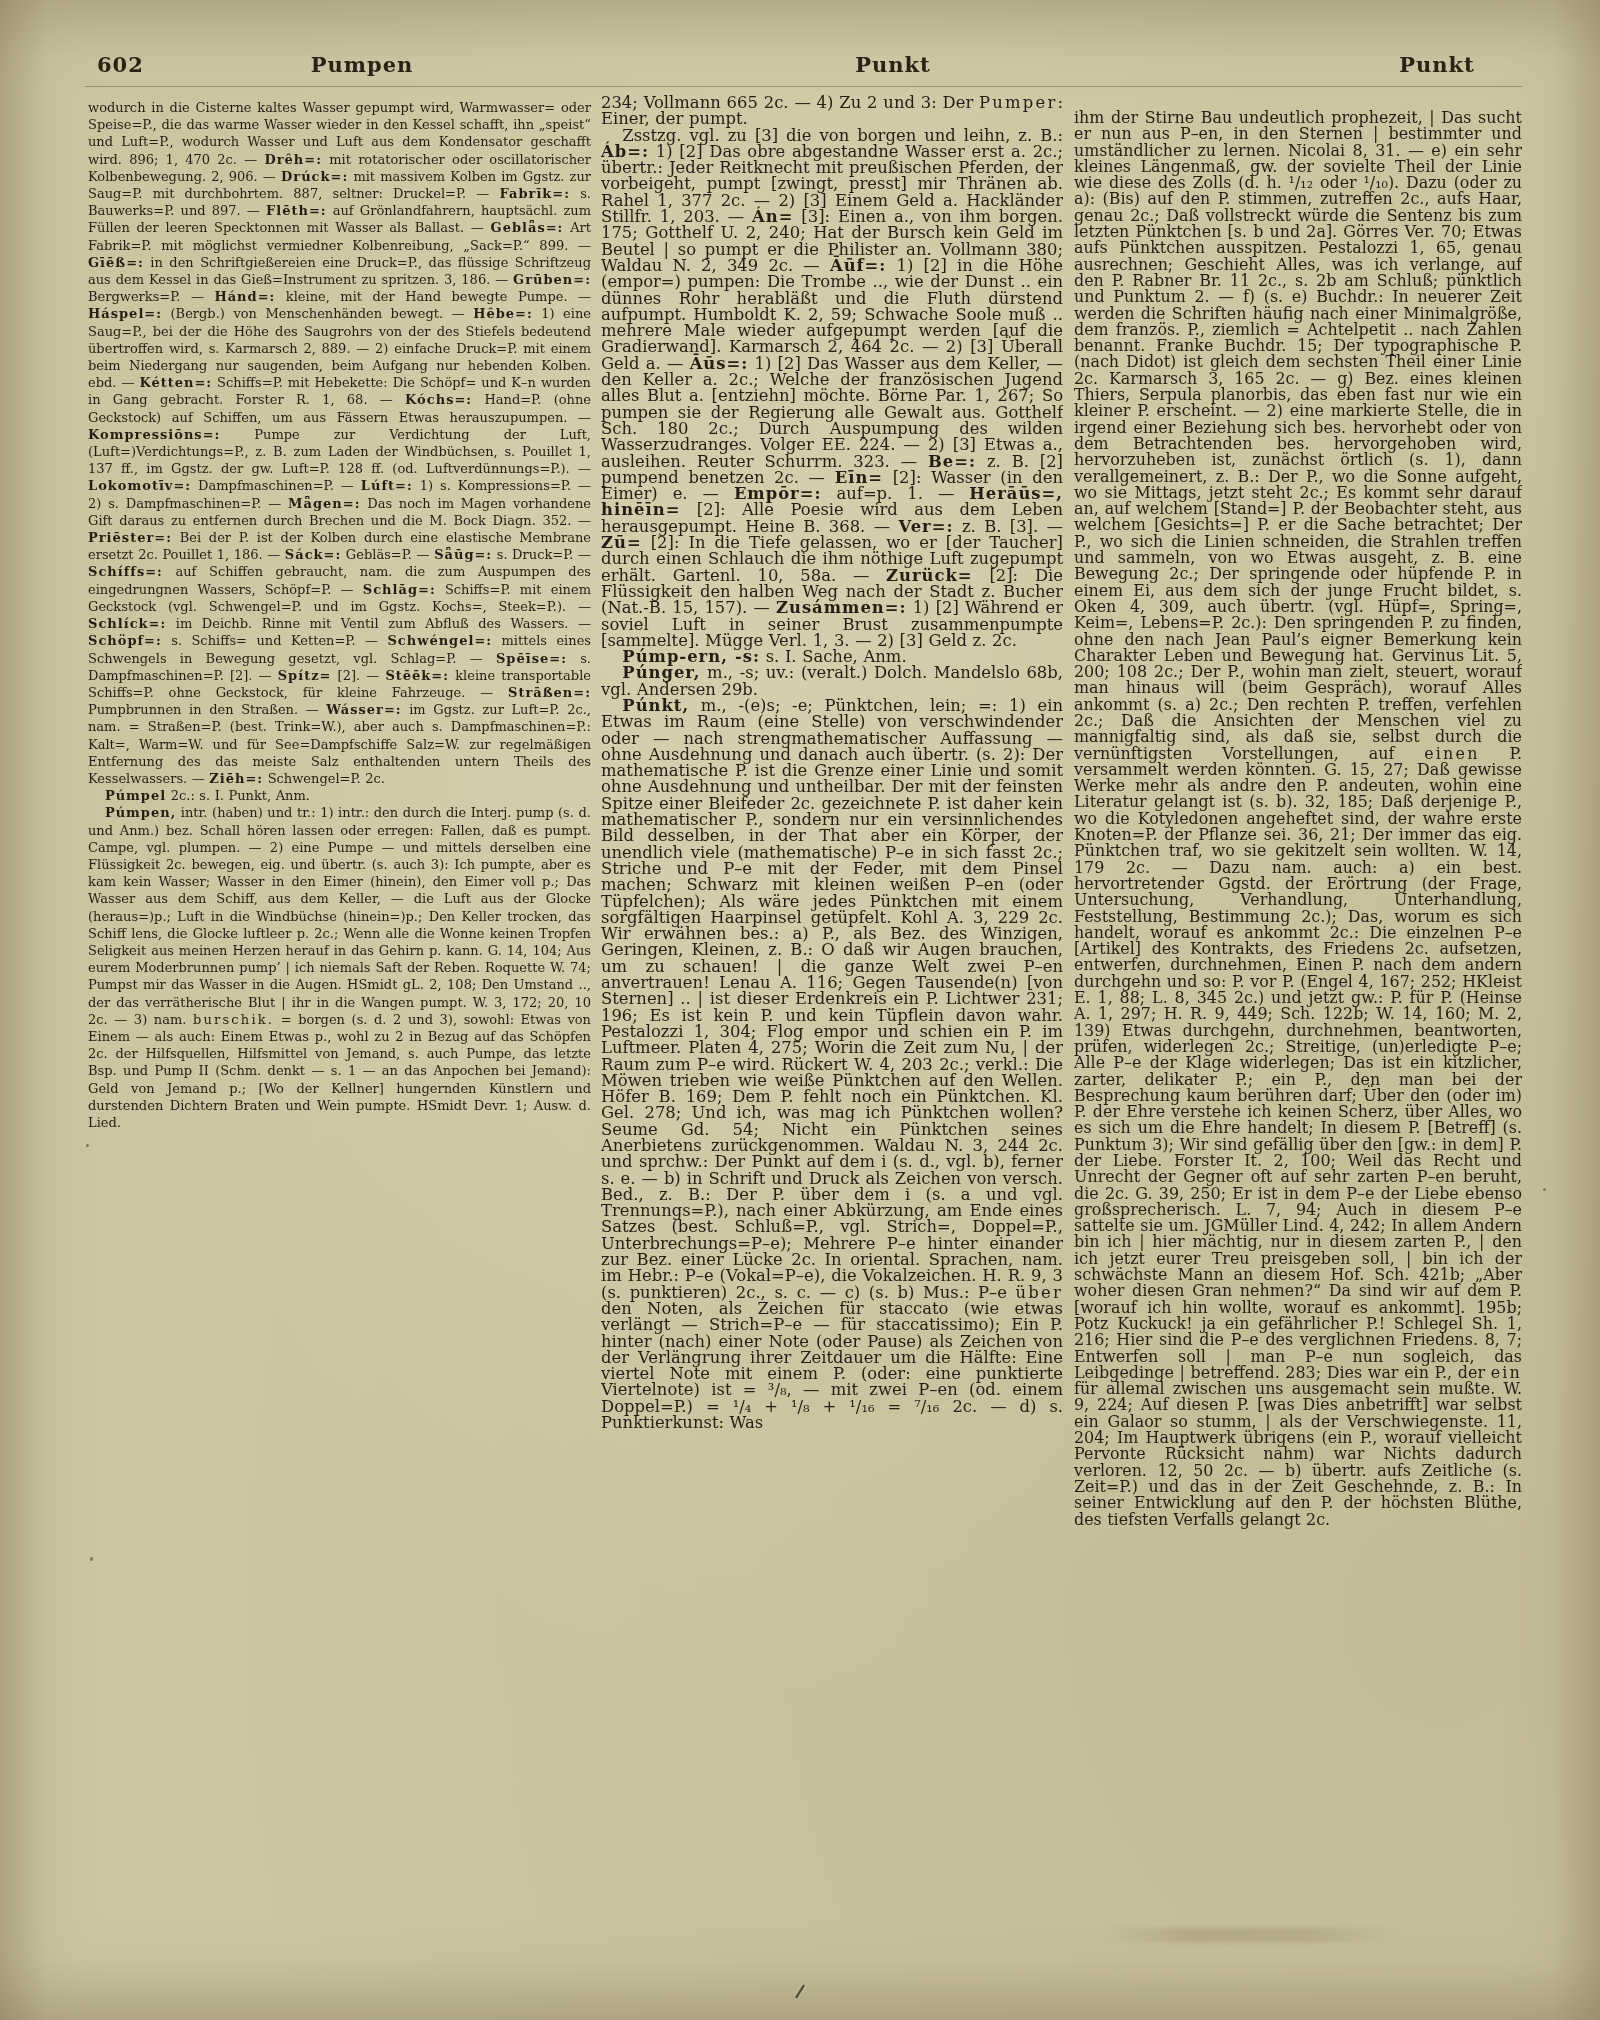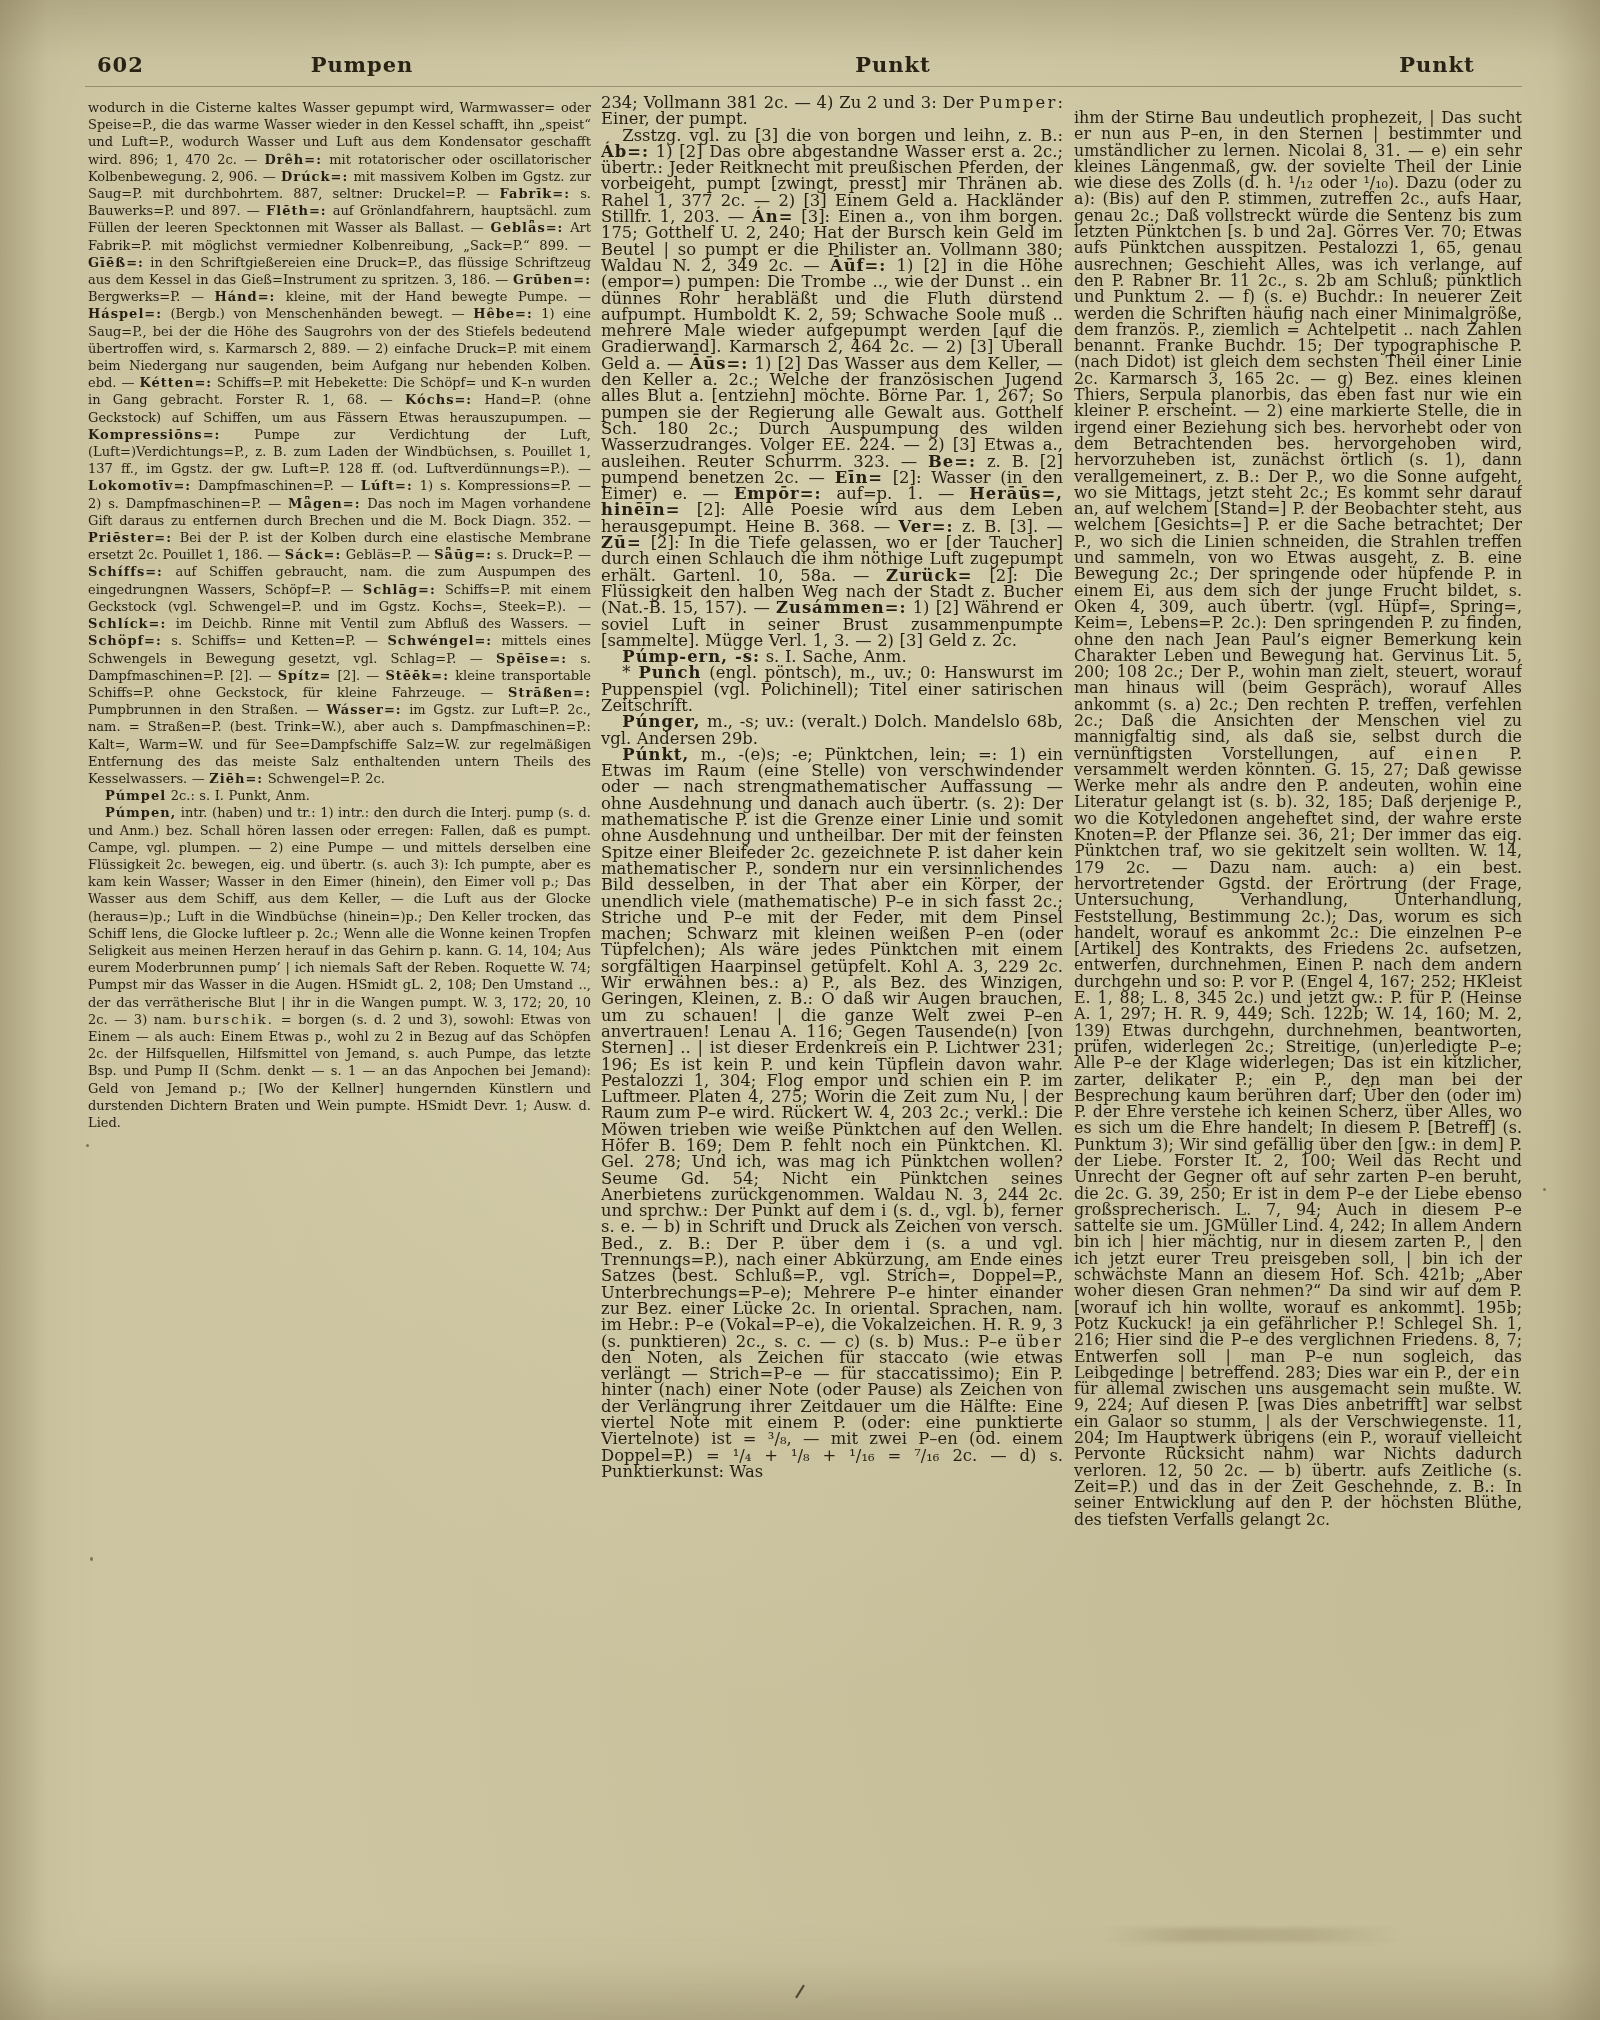--- a/index.html
+++ b/index.html
@@ -47,24 +47,23 @@
 <div class="hdr run-title" style="left:893px">Punkt</div>
 <div class="hdr run-title" style="left:1437px">Punkt</div>
 <div id="hdr-rule"></div>
 
 <div class="col" id="col1">
     <p><span>wodurch in die Cisterne kaltes Wasser gepumpt wird, Warmwasser= oder Speise=P., die das warme Wasser wieder in den Kessel schafft, ihn „speist“ und Luft=P., wodurch Wasser und Luft aus dem Kondensator geschafft wird. 896; 1, 470 2c. — </span><span class="b">Drêh=:</span><span> mit rotatorischer oder oscillatorischer Kolbenbewegung. 2, 906. — </span><span class="b">Drúck=:</span><span> mit massivem Kolben im Ggstz. zur Saug=P. mit durchbohrtem. 887, seltner: Druckel=P. — </span><span class="b">Fabrīk=:</span><span> s. Bauwerks=P. und 897. — </span><span class="b">Flēth=:</span><span> auf Grönlandfahrern, hauptsächl. zum Füllen der leeren Specktonnen mit Wasser als Ballast. — </span><span class="b">Geblǟs=:</span><span> Art Fabrik=P. mit möglichst vermiedner Kolbenreibung, „Sack=P.“ 899. — </span><span class="b">Gīēß=:</span><span> in den Schriftgießereien eine Druck=P., das flüssige Schriftzeug aus dem Kessel in das Gieß=Instrument zu spritzen. 3, 186. — </span><span class="b">Grūben=:</span><span> Bergwerks=P. — </span><span class="b">Hánd=:</span><span> kleine, mit der Hand bewegte Pumpe. — </span><span class="b">Háspel=:</span><span> (Bergb.) von Menschenhänden bewegt. — </span><span class="b">Hêbe=:</span><span> 1) eine Saug=P., bei der die Höhe des Saugrohrs von der des Stiefels bedeutend übertroffen wird, s. Karmarsch 2, 889. — 2) einfache Druck=P. mit einem beim Niedergang nur saugenden, beim Aufgang nur hebenden Kolben. ebd. — </span><span class="b">Kétten=:</span><span> Schiffs=P. mit Hebekette: Die Schöpf= und K–n wurden in Gang gebracht. Forster R. 1, 68. — </span><span class="b">Kóchs=:</span><span> Hand=P. (ohne Geckstock) auf Schiffen, um aus Fässern Etwas herauszupumpen. — </span><span class="b">Kompressiōns=:</span><span> Pumpe zur Verdichtung der Luft, (Luft=)Verdichtungs=P., z. B. zum Laden der Windbüchsen, s. Pouillet 1, 137 ff., im Ggstz. der gw. Luft=P. 128 ff. (od. Luftverdünnungs=P.). — </span><span class="b">Lokomotīv=:</span><span> Dampfmaschinen=P. — </span><span class="b">Lúft=:</span><span> 1) s. Kompressions=P. — 2) s. Dampfmaschinen=P. — </span><span class="b">Mǟgen=:</span><span> Das noch im Magen vorhandene Gift daraus zu entfernen durch Brechen und die M. Bock Diagn. 352. — </span><span class="b">Priēster=:</span><span> Bei der P. ist der Kolben durch eine elastische Membrane ersetzt 2c. Pouillet 1, 186. — </span><span class="b">Sáck=:</span><span> Gebläs=P. — </span><span class="b">Sǟūg=:</span><span> s. Druck=P. — </span><span class="b">Schíffs=:</span><span> auf Schiffen gebraucht, nam. die zum Auspumpen des eingedrungnen Wassers, Schöpf=P. — </span><span class="b">Schlāg=:</span><span> Schiffs=P. mit einem Geckstock (vgl. Schwengel=P. und im Ggstz. Kochs=, Steek=P.). — </span><span class="b">Schlíck=:</span><span> im Deichb. Rinne mit Ventil zum Abfluß des Wassers. — </span><span class="b">Schöpf=:</span><span> s. Schiffs= und Ketten=P. — </span><span class="b">Schwéngel=:</span><span> mittels eines Schwengels in Bewegung gesetzt, vgl. Schlag=P. — </span><span class="b">Spēīse=:</span><span> s. Dampfmaschinen=P. [2]. — </span><span class="b">Spítz=</span><span> [2]. — </span><span class="b">Stēēk=:</span><span> kleine transportable Schiffs=P. ohne Geckstock, für kleine Fahrzeuge. — </span><span class="b">Strāßen=:</span><span> Pumpbrunnen in den Straßen. — </span><span class="b">Wásser=:</span><span> im Ggstz. zur Luft=P. 2c., nam. = Straßen=P. (best. Trink=W.), aber auch s. Dampfmaschinen=P.: Kalt=, Warm=W. und für See=Dampfschiffe Salz=W. zur regelmäßigen Entfernung des das meiste Salz enthaltenden untern Theils des Kesselwassers. — </span><span class="b">Ziēh=:</span><span> Schwengel=P. 2c.</span></p>
     <p class="ind"><span class="b">Púmpel</span><span> 2c.: s. I. Punkt, Anm.</span></p>
     <p class="ind"><span class="b">Púmpen,</span><span> intr. (haben) und tr.: 1) intr.: den durch die Interj. pump (s. d. und Anm.) bez. Schall hören lassen oder erregen: Fallen, daß es pumpt. Campe, vgl. plumpen. — 2) eine Pumpe — und mittels derselben eine Flüssigkeit 2c. bewegen, eig. und übertr. (s. auch 3): Ich pumpte, aber es kam kein Wasser; Wasser in den Eimer (hinein), den Eimer voll p.; Das Wasser aus dem Schiff, aus dem Keller, — die Luft aus der Glocke (heraus=)p.; Luft in die Windbüchse (hinein=)p.; Den Keller trocken, das Schiff lens, die Glocke luftleer p. 2c.; Wenn alle die Wonne keinen Tropfen Seligkeit aus meinen Herzen herauf in das Gehirn p. kann. G. 14, 104; Aus eurem Moderbrunnen pump’ | ich niemals Saft der Reben. Roquette W. 74; Pumpst mir das Wasser in die Augen. HSmidt gL. 2, 108; Den Umstand .., der das verrätherische Blut | ihr in die Wangen pumpt. W. 3, 172; 20, 10 2c. — 3) nam. </span><span class="s">burschik.</span><span> = borgen (s. d. 2 und 3), sowohl: Etwas von Einem — als auch: Einem Etwas p., wohl zu 2 in Bezug auf das Schöpfen 2c. der Hilfsquellen, Hilfsmittel von Jemand, s. auch Pumpe, das letzte Bsp. und Pump II (Schm. denkt — s. 1 — an das Anpochen bei Jemand): Geld von Jemand p.; [Wo der Kellner] hungernden Künstlern und durstenden Dichtern Braten und Wein pumpte. HSmidt Devr. 1; Ausw. d. Lied.</span></p>
   </div>
 <div class="col" id="col2">
-    <p><span>234; Vollmann 381 2c. — 4) Zu 2 und 3: Der </span><span class="s">Pumper</span><span>: Einer, der pumpt.</span></p>
+    <p><span>234; Vollmann 665 2c. — 4) Zu 2 und 3: Der </span><span class="s">Pumper</span><span>: Einer, der pumpt.</span></p>
     <p class="ind"><span>Zsstzg. vgl. zu [3] die von borgen und leihn, z. B.: </span><span class="b">Áb=:</span><span> 1) [2] Das obre abgestandne Wasser erst a. 2c.; übertr.: Jeder Reitknecht mit preußischen Pferden, der vorbeigeht, pumpt [zwingt, presst] mir Thränen ab. Rahel 1, 377 2c. — 2) [3] Einem Geld a. Hackländer Stillfr. 1, 203. — </span><span class="b">Án=</span><span> [3]: Einen a., von ihm borgen. 175; Gotthelf U. 2, 240; Hat der Bursch kein Geld im Beutel | so pumpt er die Philister an. Vollmann 380; Waldau N. 2, 349 2c. — </span><span class="b">Āūf=:</span><span> 1) [2] in die Höhe (empor=) pumpen: Die Trombe .., wie der Dunst .. ein dünnes Rohr herabläßt und die Fluth dürstend aufpumpt. Humboldt K. 2, 59; Schwache Soole muß .. mehrere Male wieder aufgepumpt werden [auf die Gradierwand]. Karmarsch 2, 464 2c. — 2) [3] Überall Geld a. — </span><span class="b">Āūs=:</span><span> 1) [2] Das Wasser aus dem Keller, — den Keller a. 2c.; Welche der französischen Jugend alles Blut a. [entziehn] möchte. Börne Par. 1, 267; So pumpen sie der Regierung alle Gewalt aus. Gotthelf Sch. 180 2c.; Durch Auspumpung des wilden Wasserzudranges. Volger EE. 224. — 2) [3] Etwas a., ausleihen. Reuter Schurrm. 323. — </span><span class="b">Be=:</span><span> z. B. [2] pumpend benetzen 2c. — </span><span class="b">Eīn=</span><span> [2]: Wasser (in den Eimer) e. — </span><span class="b">Empōr=:</span><span> auf=p. 1. — </span><span class="b">Herāūs=, hinēīn=</span><span> [2]: Alle Poesie wird aus dem Leben herausgepumpt. Heine B. 368. — </span><span class="b">Ver=:</span><span> z. B. [3]. — </span><span class="b">Zū=</span><span> [2]: In die Tiefe gelassen, wo er [der Taucher] durch einen Schlauch die ihm nöthige Luft zugepumpt erhält. Gartenl. 10, 58a. — </span><span class="b">Zurück=</span><span> [2]: Die Flüssigkeit den halben Weg nach der Stadt z. Bucher (Nat.-B. 15, 157). — </span><span class="b">Zusámmen=:</span><span> 1) [2] Während er soviel Luft in seiner Brust zusammenpumpte [sammelte]. Mügge Verl. 1, 3. — 2) [3] Geld z. 2c.</span></p>
     <p class="ind"><span class="b">Púmp-ern, -s:</span><span> s. I. Sache, Anm.</span></p>
-    <p class="ind"><span>* </span><span class="b">Punch</span><span> (engl. pöntsch), m., uv.; 0: Hanswurst im Puppenspiel (vgl. Polichinell); Titel einer satirischen Zeitschrift.</span></p>
     <p class="ind"><span class="b">Púnger,</span><span> m., -s; uv.: (veralt.) Dolch. Mandelslo 68b, vgl. Andersen 29b.</span></p>
     <p class="ind"><span class="b">Púnkt,</span><span> m., -(e)s; -e; Pünktchen, lein; =: 1) ein Etwas im Raum (eine Stelle) von verschwindender oder — nach strengmathematischer Auffassung — ohne Ausdehnung und danach auch übertr. (s. 2): Der mathematische P. ist die Grenze einer Linie und somit ohne Ausdehnung und untheilbar. Der mit der feinsten Spitze einer Bleifeder 2c. gezeichnete P. ist daher kein mathematischer P., sondern nur ein versinnlichendes Bild desselben, in der That aber ein Körper, der unendlich viele (mathematische) P–e in sich fasst 2c.; Striche und P–e mit der Feder, mit dem Pinsel machen; Schwarz mit kleinen weißen P–en (oder Tüpfelchen); Als wäre jedes Pünktchen mit einem sorgfältigen Haarpinsel getüpfelt. Kohl A. 3, 229 2c. Wir erwähnen bes.: a) P., als Bez. des Winzigen, Geringen, Kleinen, z. B.: O daß wir Augen brauchen, um zu schauen! | die ganze Welt zwei P–en anvertrauen! Lenau A. 116; Gegen Tausende(n) [von Sternen] .. | ist dieser Erdenkreis ein P. Lichtwer 231; 196; Es ist kein P. und kein Tüpflein davon wahr. Pestalozzi 1, 304; Flog empor und schien ein P. im Luftmeer. Platen 4, 275; Worin die Zeit zum Nu, | der Raum zum P–e wird. Rückert W. 4, 203 2c.; verkl.: Die Möwen trieben wie weiße Pünktchen auf den Wellen. Höfer B. 169; Dem P. fehlt noch ein Pünktchen. Kl. Gel. 278; Und ich, was mag ich Pünktchen wollen? Seume Gd. 54; Nicht ein Pünktchen seines Anerbietens zurückgenommen. Waldau N. 3, 244 2c. und sprchw.: Der Punkt auf dem i (s. d., vgl. b), ferner s. e. — b) in Schrift und Druck als Zeichen von versch. Bed., z. B.: Der P. über dem i (s. a und vgl. Trennungs=P.), nach einer Abkürzung, am Ende eines Satzes (best. Schluß=P., vgl. Strich=, Doppel=P., Unterbrechungs=P–e); Mehrere P–e hinter einander zur Bez. einer Lücke 2c. In oriental. Sprachen, nam. im Hebr.: P–e (Vokal=P–e), die Vokalzeichen. H. R. 9, 3 (s. punktieren) 2c., s. c. — c) (s. b) Mus.: P–e </span><span class="s">über</span><span> den Noten, als Zeichen für staccato (wie etwas verlängt — Strich=P–e — für staccatissimo); Ein P. hinter (nach) einer Note (oder Pause) als Zeichen von der Verlängrung ihrer Zeitdauer um die Hälfte: Eine viertel Note mit einem P. (oder: eine punktierte Viertelnote) ist = ³/₈, — mit zwei P–en (od. einem Doppel=P.) = ¹/₄ + ¹/₈ + ¹/₁₆ = ⁷/₁₆ 2c. — d) s. Punktierkunst: Was</span></p>
   </div>
 <div class="col" id="col3">
     <p><span>ihm der Stirne Bau undeutlich prophezeit, | Das sucht er nun aus P–en, in den Sternen | bestimmter und umständlicher zu lernen. Nicolai 8, 31. — e) ein sehr kleines Längenmaß, gw. der sovielte Theil der Linie wie diese des Zolls (d. h. ¹/₁₂ oder ¹/₁₀). Dazu (oder zu a): (Bis) auf den P. stimmen, zutreffen 2c., aufs Haar, genau 2c.; Daß vollstreckt würde die Sentenz bis zum letzten Pünktchen [s. b und 2a]. Görres Ver. 70; Etwas aufs Pünktchen ausspitzen. Pestalozzi 1, 65, genau ausrechnen; Geschieht Alles, was ich verlange, auf den P. Rabner Br. 11 2c., s. 2b am Schluß; pünktlich und Punktum 2. — f) (s. e) Buchdr.: In neuerer Zeit werden die Schriften häufig nach einer Minimalgröße, dem französ. P., ziemlich = Achtelpetit .. nach Zahlen benannt. Franke Buchdr. 15; Der typographische P. (nach Didot) ist gleich dem sechsten Theil einer Linie 2c. Karmarsch 3, 165 2c. — g) Bez. eines kleinen Thiers, Serpula planorbis, das eben fast nur wie ein kleiner P. erscheint. — 2) eine markierte Stelle, die in irgend einer Beziehung sich bes. hervorhebt oder von dem Betrachtenden bes. hervorgehoben wird, hervorzuheben ist, zunächst örtlich (s. 1), dann verallgemeinert, z. B.: Der P., wo die Sonne aufgeht, wo sie Mittags, jetzt steht 2c.; Es kommt sehr darauf an, auf welchem [Stand=] P. der Beobachter steht, aus welchem [Gesichts=] P. er die Sache betrachtet; Der P., wo sich die Linien schneiden, die Strahlen treffen und sammeln, von wo Etwas ausgeht, z. B. eine Bewegung 2c.; Der springende oder hüpfende P. in einem Ei, aus dem sich der junge Frucht bildet, s. Oken 4, 309, auch übertr. (vgl. Hüpf=, Spring=, Keim=, Lebens=P. 2c.): Den springenden P. zu finden, ohne den nach Jean Paul’s eigner Bemerkung kein Charakter Leben und Bewegung hat. Gervinus Lit. 5, 200; 108 2c.; Der P., wohin man zielt, steuert, worauf man hinaus will (beim Gespräch), worauf Alles ankommt (s. a) 2c.; Den rechten P. treffen, verfehlen 2c.; Daß die Ansichten der Menschen viel zu mannigfaltig sind, als daß sie, selbst durch die vernünftigsten Vorstellungen, auf </span><span class="s">einen</span><span> P. versammelt werden könnten. G. 15, 27; Daß gewisse Werke mehr als andre den P. andeuten, wohin eine Literatur gelangt ist (s. b). 32, 185; Daß derjenige P., wo die Kotyledonen angeheftet sind, der wahre erste Knoten=P. der Pflanze sei. 36, 21; Der immer das eig. Pünktchen traf, wo sie gekitzelt sein wollten. W. 14, 179 2c. — Dazu nam. auch: a) ein best. hervortretender Ggstd. der Erörtrung (der Frage, Untersuchung, Verhandlung, Unterhandlung, Feststellung, Bestimmung 2c.); Das, worum es sich handelt, worauf es ankommt 2c.: Die einzelnen P–e [Artikel] des Kontrakts, des Friedens 2c. aufsetzen, entwerfen, durchnehmen, Einen P. nach dem andern durchgehn und so: P. vor P. (Engel 4, 167; 252; HKleist E. 1, 88; L. 8, 345 2c.) und jetzt gw.: P. für P. (Heinse A. 1, 297; H. R. 9, 449; Sch. 122b; W. 14, 160; M. 2, 139) Etwas durchgehn, durchnehmen, beantworten, prüfen, widerlegen 2c.; Streitige, (un)erledigte P–e; Alle P–e der Klage widerlegen; Das ist ein kitzlicher, zarter, delikater P.; ein P., den man bei der Besprechung kaum berühren darf; Über den (oder im) P. der Ehre verstehe ich keinen Scherz, über Alles, wo es sich um die Ehre handelt; In diesem P. [Betreff] (s. Punktum 3); Wir sind gefällig über den [gw.: in dem] P. der Liebe. Forster It. 2, 100; Weil das Recht und Unrecht der Gegner oft auf sehr zarten P–en beruht, die 2c. G. 39, 250; Er ist in dem P–e der Liebe ebenso großsprecherisch. L. 7, 94; Auch in diesem P–e sattelte sie um. JGMüller Lind. 4, 242; In allem Andern bin ich | hier mächtig, nur in diesem zarten P., | den ich jetzt eurer Treu preisgeben soll, | bin ich der schwächste Mann an diesem Hof. Sch. 421b; „Aber woher diesen Gran nehmen?“ Da sind wir auf dem P. [worauf ich hin wollte, worauf es ankommt]. 195b; Potz Kuckuck! ja ein gefährlicher P.! Schlegel Sh. 1, 216; Hier sind die P–e des verglichnen Friedens. 8, 7; Entwerfen soll | man P–e nun sogleich, das Leibgedinge | betreffend. 283; Dies war ein P., der </span><span class="s">ein</span><span> für allemal zwischen uns ausgemacht sein mußte. W. 9, 224; Auf diesen P. [was Dies anbetrifft] war selbst ein Galaor so stumm, | als der Verschwiegenste. 11, 204; Im Hauptwerk übrigens (ein P., worauf vielleicht Pervonte Rücksicht nahm) war Nichts dadurch verloren. 12, 50 2c. — b) übertr. aufs Zeitliche (s. Zeit=P.) und das in der Zeit Geschehnde, z. B.: In seiner Entwicklung auf den P. der höchsten Blüthe, des tiefsten Verfalls gelangt 2c.</span></p>
   </div>
 
 <div class="speck" id="speck1"></div>
 <div class="speck" id="speck2"></div>
 <div class="speck" id="speck3"></div>

